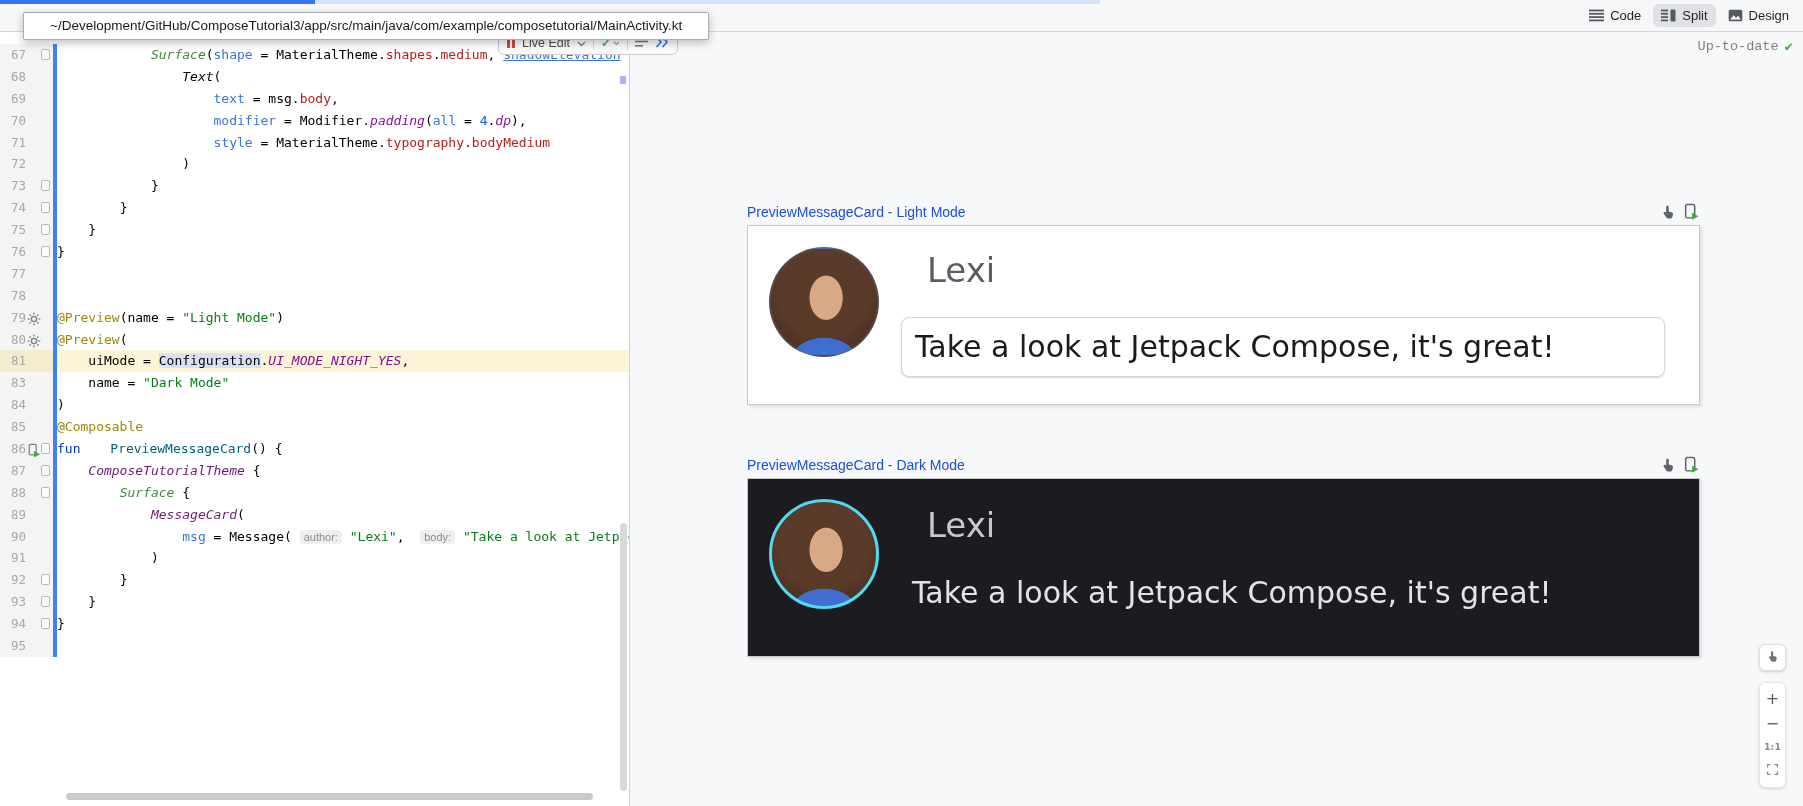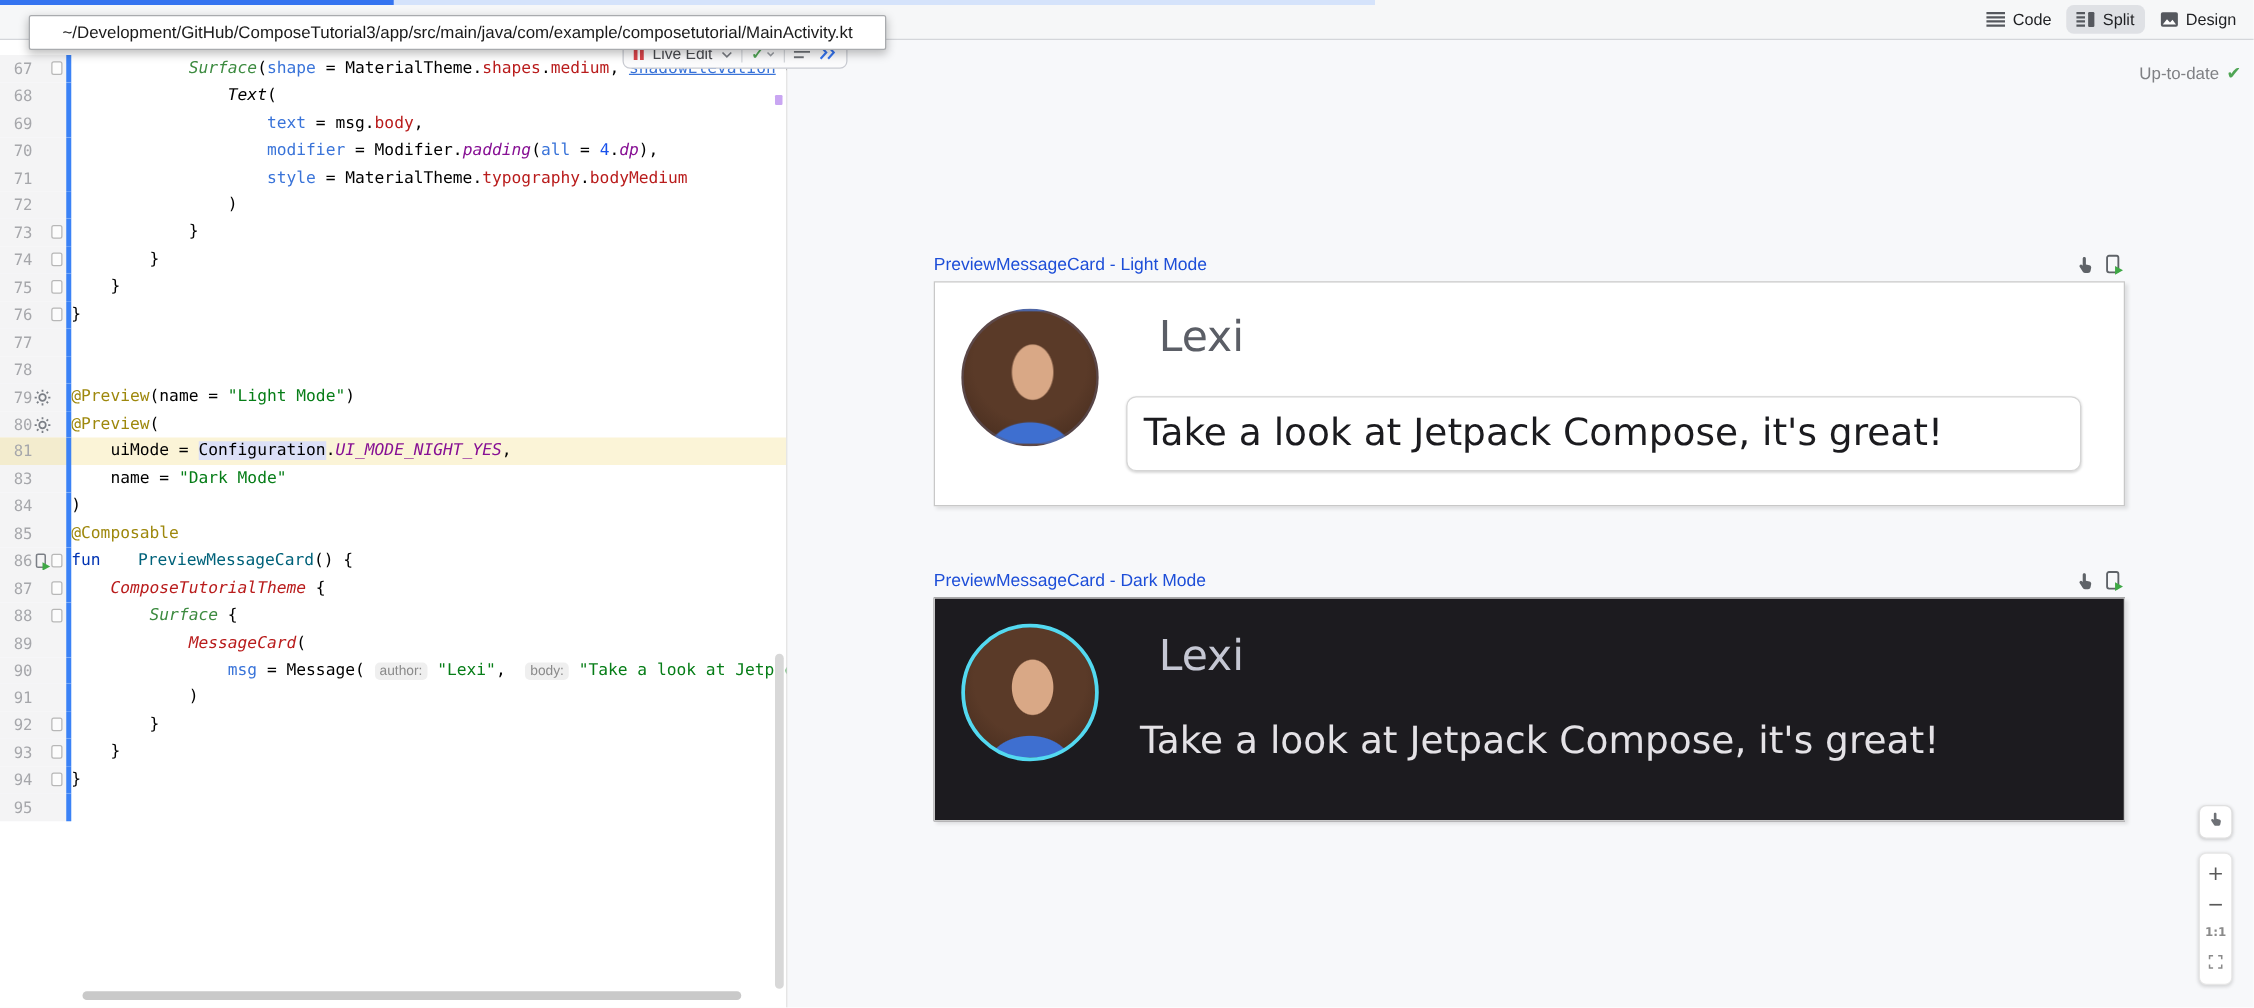--- a/index.html
+++ b/index.html
@@ -43,21 +43,21 @@
   .ctext { flex:1; color:#000; }
   .tk { white-space:pre; }
   .kw  { color:#0033B3; }
   .na  { color:#3A74D9; }
   .str { color:#067D17; }
   .ann { color:#9E880D; }
   .num { color:#1750EB; }
   .pp  { color:#b91c1c; }
   .ppi { color:#871094; font-style:italic; }
   .gfn { color:#3D8B40; font-style:italic; }
-  .tfn { color:#b91c1c; font-style:italic;margin-top:42px; }
+  .tfn { color:#701a75; font-style:italic;margin-top:42px; }
   .tfd { color:#00627A;margin-left:22px; }
   .bfn { color:#000; font-style:italic; }
   .cfg { background:#DCE0F7; }
   .ul  { text-decoration:underline; }
   .chip { background:#EFEFEF; color:#8A8A8A; font-family:"Liberation Sans",sans-serif; font-size:11px;
     border-radius:4px; padding:1px 4px; }
 
   
   .vscroll { position:absolute; right:2px; top:491px; width:7px; height:268px; background:#D8D8D8; border-radius:4px; z-index:4;}
   .hscroll { position:absolute; left:66px; top:761px; width:527px; height:7px; background:#C9C9C9; border-radius:4px; z-index:4;}
@@ -66,22 +66,22 @@
   
   .live-toolbar { position:absolute; left:498px; top:31px; height:24px; display:flex; align-items:center;
     gap:7px; padding:0 8px; background:#FBFBFC; border:1px solid #C9CBD2; border-radius:6px; z-index:30;
     font-size:12.5px; color:#494B50; }
   .pause-bars { display:flex; gap:2px; }
   .pause-bars i { width:3px; height:9px; background:#D8434A; display:block; }
   .tb-sep { width:1px; height:14px; background:#D4D6DA; }
   .green-ck { color:#4FA554; font-weight:bold; font-size:12px; }
 
   
-  .preview-status { position:absolute; top:18px; right:10px; display:flex; align-items:center; gap:6px;
-    font-size:13.5px; color:#7F8084; }
+  .preview-status { position:absolute; top:6px; right:10px; display:flex; align-items:center; gap:6px;
+    font-size:13.5px; color:#7F8084;font-family:Liberation Mono, monospace; }
   .green-check { color:#4FA554; font-size:14px; }
 
   .preview-group { position:absolute; left:117px; width:953px; }
   .pg-light { top:171px; }
   .pg-dark  { top:424px; }
   .preview-header { position:relative; height:22px; margin-bottom:0; }
   .preview-title { font-size:14px; color:#1d4ed8; }
   .ph-icons { position:absolute; right:0; top:0; display:flex; gap:6px; }
   .ph-icons .icon-btn { width:17px; height:17px; cursor:pointer; }
 

